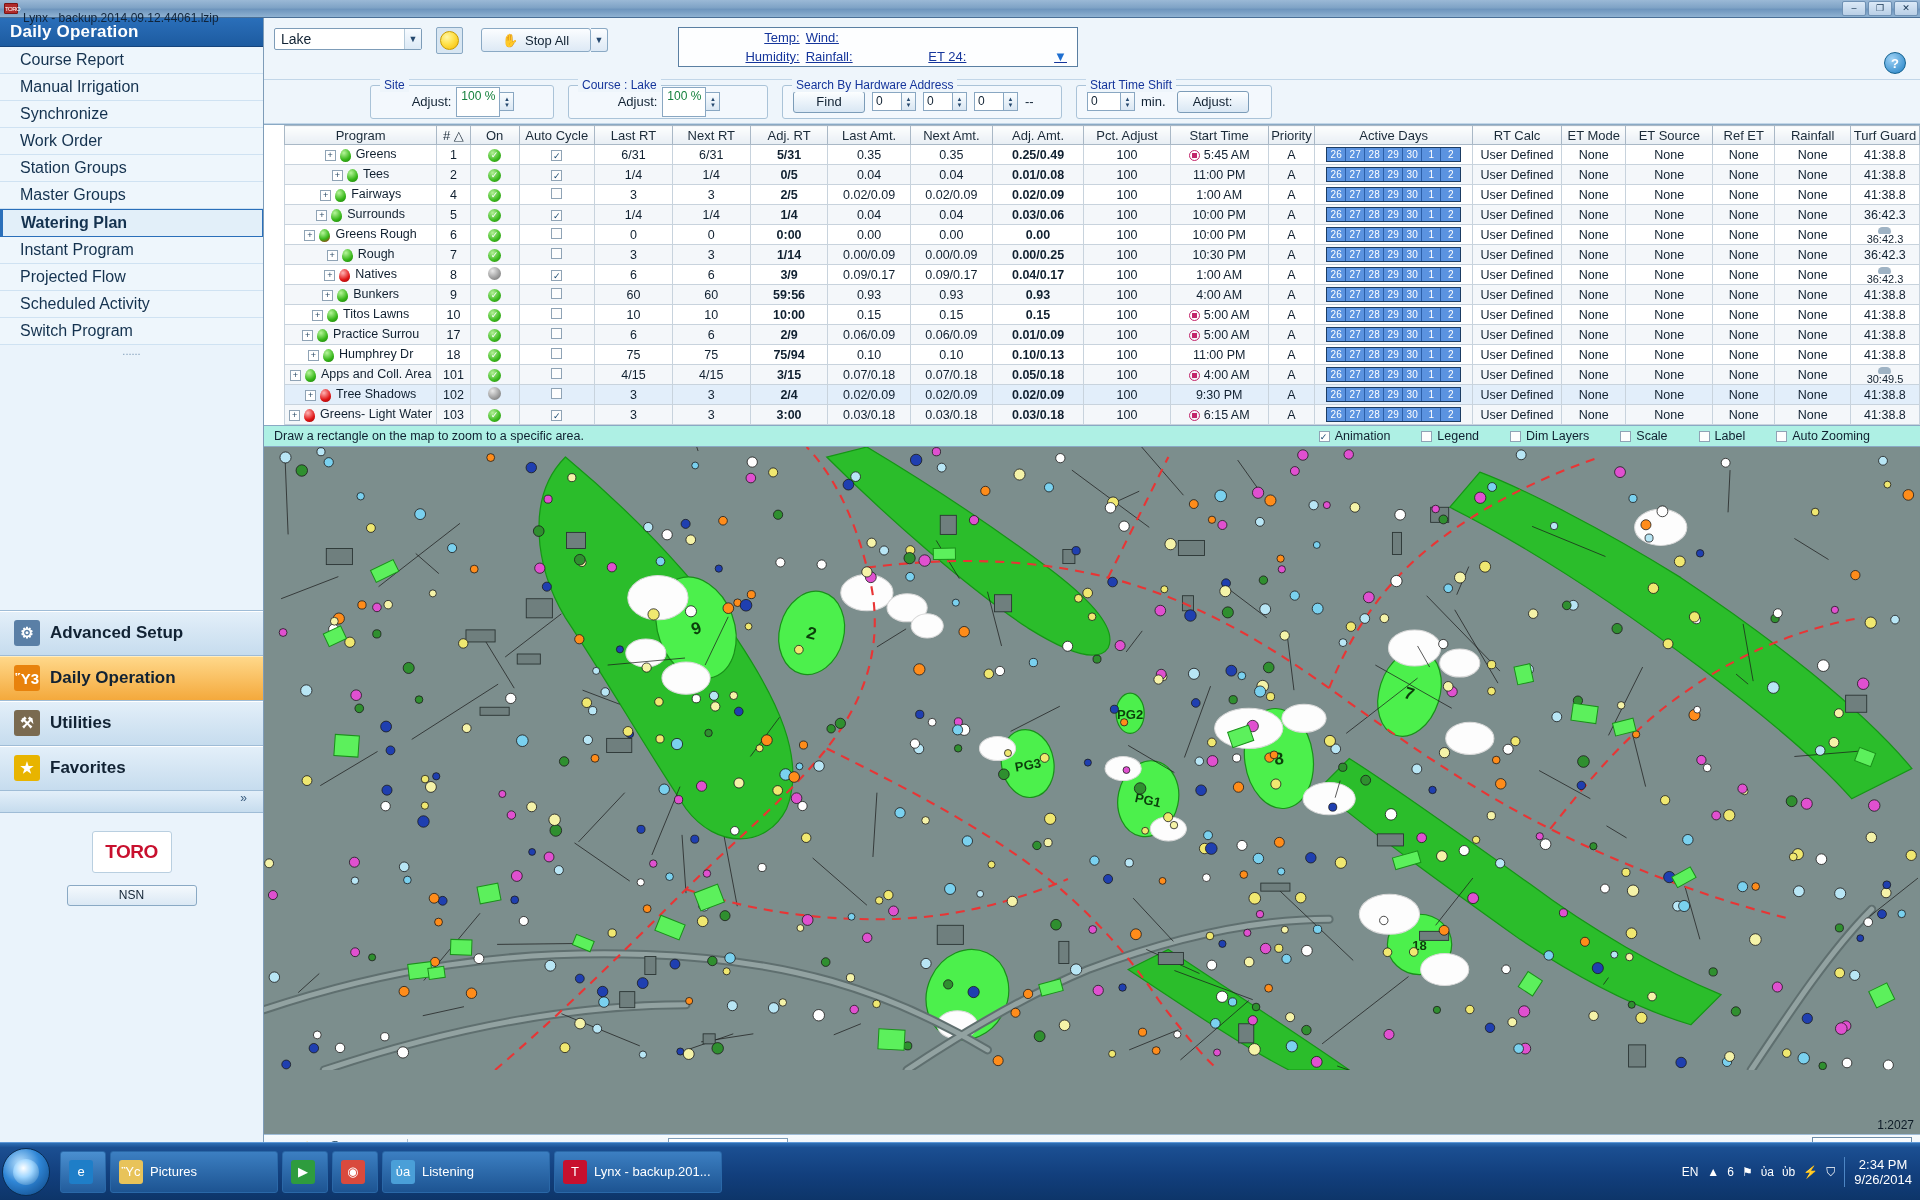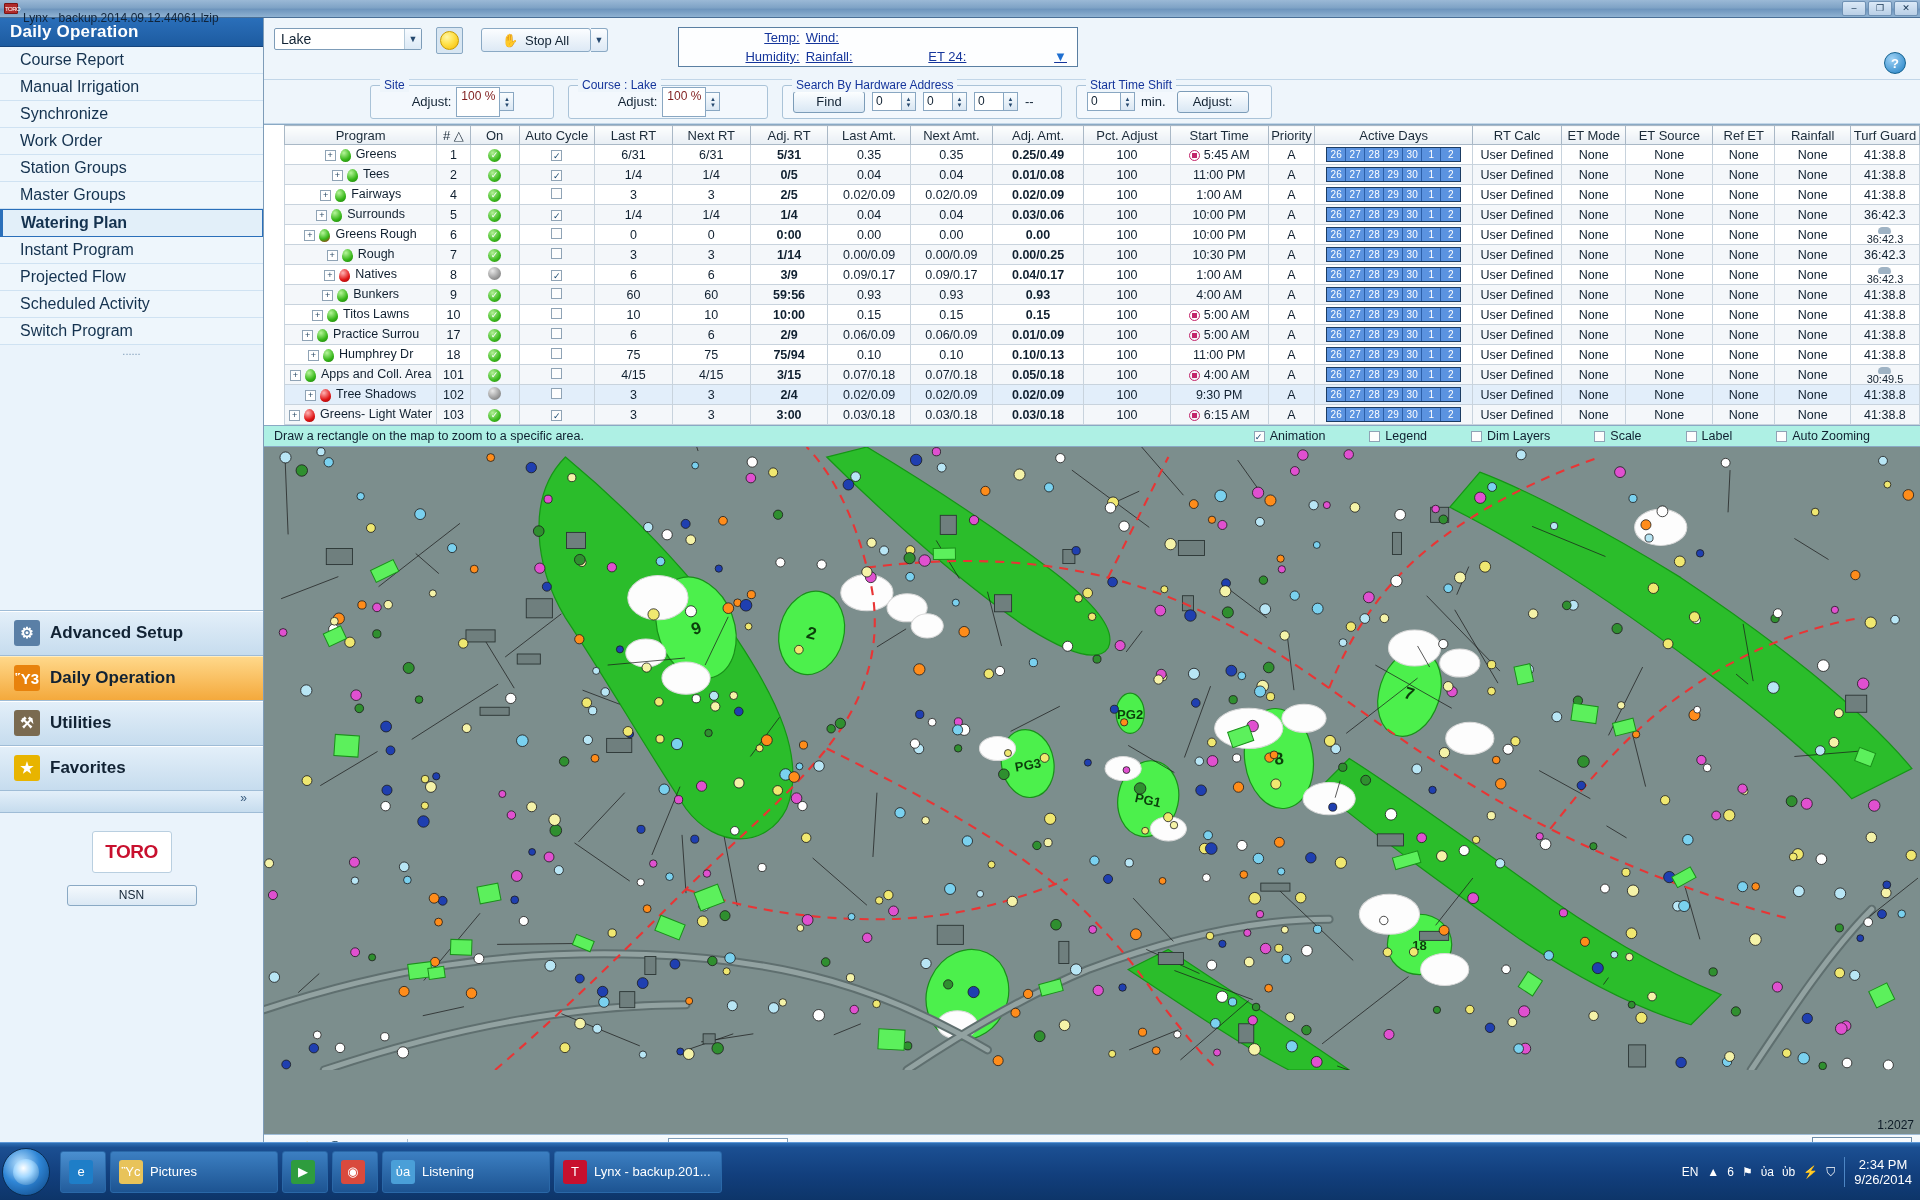--- a/index.html
+++ b/index.html
@@ -120,21 +120,21 @@
     background:#eef5fb; padding:0 10px; border-bottom:1px solid #c2d6e8; position:relative;
   }
   .gbox{
     border:1px solid #aac3d8;border-radius:3px;position:relative;height:34px;
     display:flex;align-items:center;justify-content:center;padding:0 8px 0 10px;background:#f3f8fd;
   }
   .gbox > .glabel{
     position:absolute;top:-8px;left:9px;background:#eef5fb;padding:0 4px;font-size:12px;color:#15359b;white-space:nowrap;
   }
   .spin{
-    width:44px;height:30px;border:1px solid #89a7c2;background:#fff;font-size:12px;text-align:center;line-height:17px;color:#7f1d1d;
+    width:44px;height:30px;border:1px solid #89a7c2;background:#fff;font-size:12px;text-align:center;line-height:17px;color:#15803d;
   }
   .spinbtns{ width:14px;height:19px;border:1px solid #89a7c2;border-left:none;background:linear-gradient(#fafdff,#dae7f3);
     display:flex;flex-direction:column;align-items:center;justify-content:center;font-size:6px;line-height:6px;color:#25486e;}
   .lbl{ font-size:13px;color:#123; margin-right:5px;}
   .findbtn{ width:72px;height:22px;border:1px solid #7c9cb8;border-radius:3px;background:linear-gradient(#fcfeff,#d9e7f4);
     font-size:13px;text-align:center;line-height:20px;color:#123;}
   .hwbox{ width:30px;height:19px;border:1px solid #89a7c2;background:#fff;font-size:12px;padding-left:3px;line-height:17px;color:#123;}
   
   #tablewrap{ background:#fff; border-top:1px solid #8aa9c4; overflow:hidden; }
   table.grid{ border-collapse:collapse; width:1636px; margin-left:20px; table-layout:fixed; }
@@ -170,21 +170,21 @@
   .days{ display:inline-flex; border:1px solid #1b3c63; }
   .days i{ width:19px;height:13px;font-style:normal;font-size:10px;color:#fff;text-align:center;line-height:13px;
     background:#5b93e0;border-right:1px solid #2c5fa8; display:block;}
   .days i:last-child{border-right:none;}
   .bold{ font-weight:bold;}
   
   #hintbar{
     height:22px;background:#aef0e4;border-top:1px solid #8aa9c4;border-bottom:1px solid #8aa9c4;
     display:flex;align-items:center;padding:0 10px;font-size:12.5px;color:#102030;
   }
-  #hintbar .opts{ margin-left:auto; display:flex; gap:44px; padding-right:40px;}
+  #hintbar .opts{ margin-left:auto; display:flex; gap:31px; padding-right:40px;}
   #hintbar .opt{ display:flex;align-items:center;gap:5px;}
   
   #maparea{ flex:1 1 auto; position:relative; background:#7c8e8d; overflow:hidden;}
   #mapcanvas{ position:absolute; inset:0;}
   #zoomlabel{ position:absolute; right:6px; bottom:2px; font-size:12px; color:#0d1b26;}
   
   #maptools{
     height:26px;background:linear-gradient(#f6fafd,#e2ecf6);border-top:1px solid #9fbcd6;
     display:flex;align-items:center;gap:9px;padding:0 8px;position:relative;
   }

